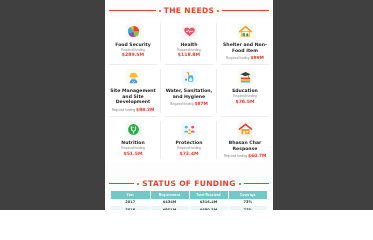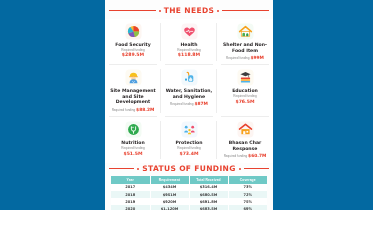--- a/index.html
+++ b/index.html
@@ -10,21 +10,21 @@
     width: 373px;
     height: 210px;
     background: #ffffff;
     font-family: "Liberation Sans", sans-serif;
     overflow: hidden;
   }
   .page {
     position: relative;
     width: 373px;
     height: 210px;
-    background: #0369a1;
+    background: #404040;
   }
   .content {
     position: absolute;
     left: 105px;
     top: 0;
     width: 168px;
     height: 210px;
     background: #fdfdfd;
   }
 
@@ -51,21 +51,21 @@
   .section-head .title {
     font-size: 7.5px;
     font-weight: bold;
     color: #e8422f;
     letter-spacing: 0.35px;
     white-space: nowrap;
     font-family: "DejaVu Sans", sans-serif;
   }
 
   #needs-head { margin-top: 6px; }
-  #funding-head { margin-top: 1px; }
+  #funding-head { margin-top: 16px; }
 
   
   .needs-grid {
     display: grid;
     grid-template-columns: repeat(3, 1fr);
     margin-top: 4px;
     background: #ffffff;
   }
   .need-cell {
     position: relative;

